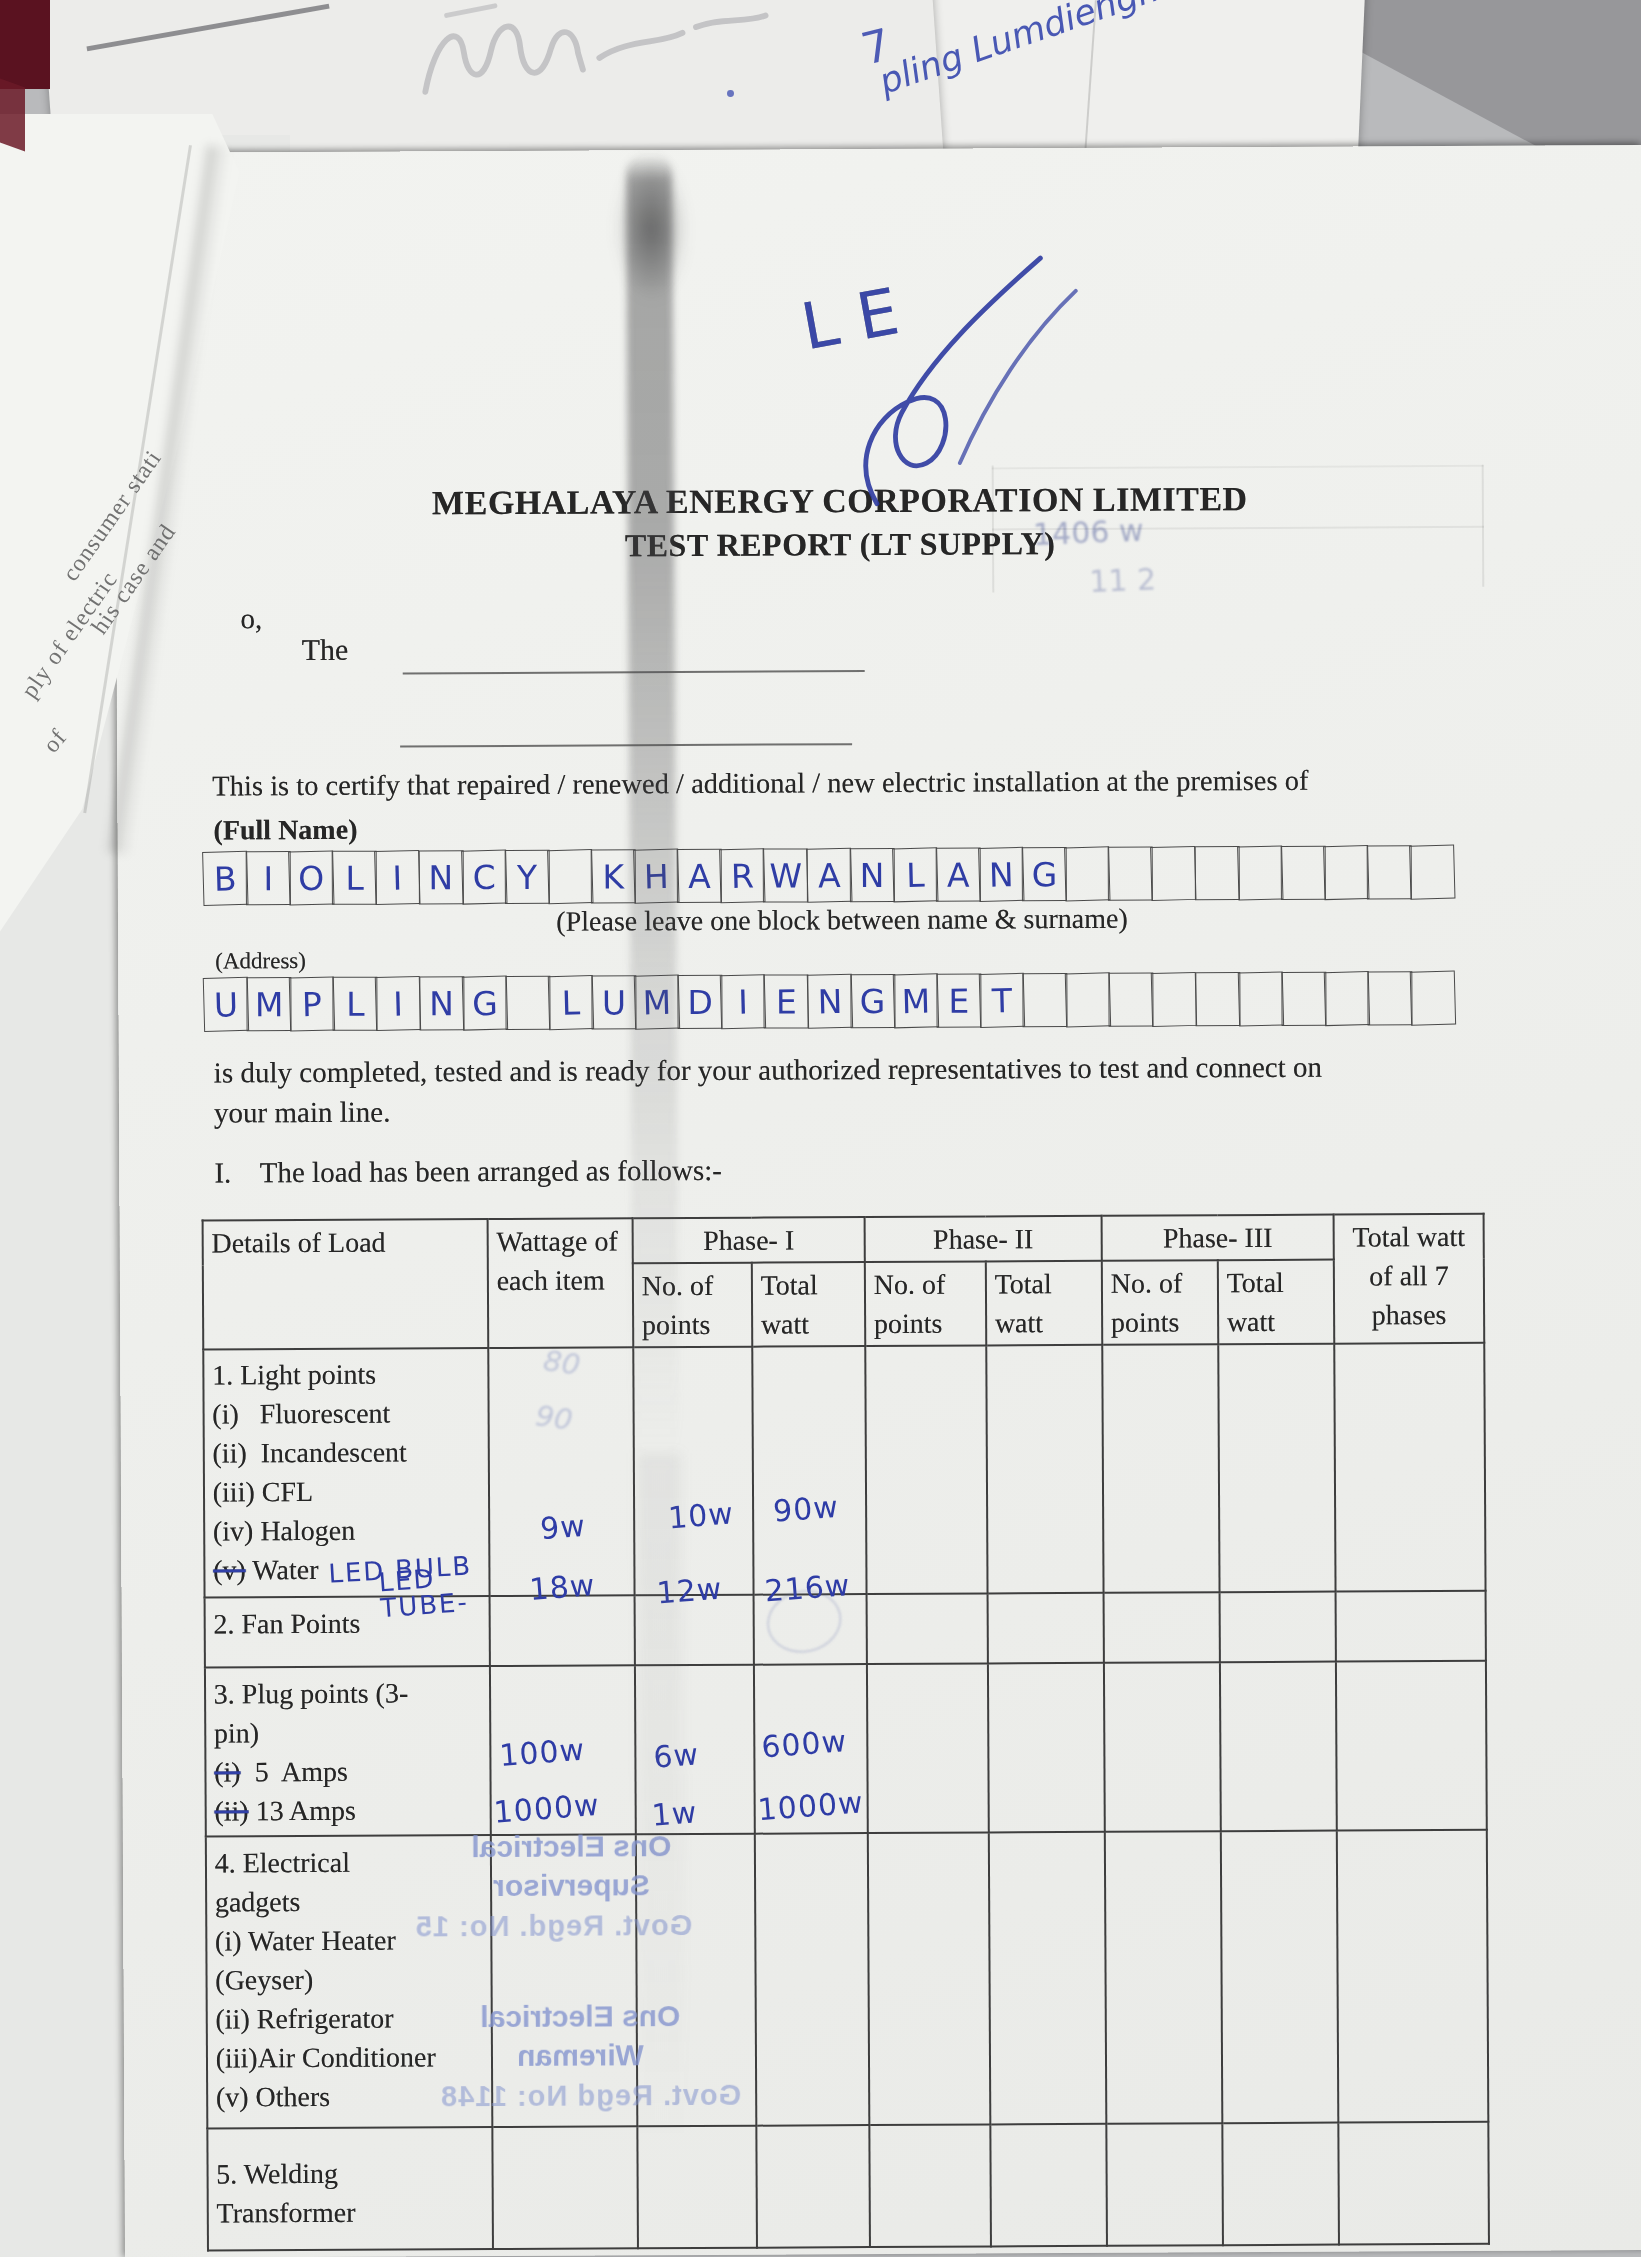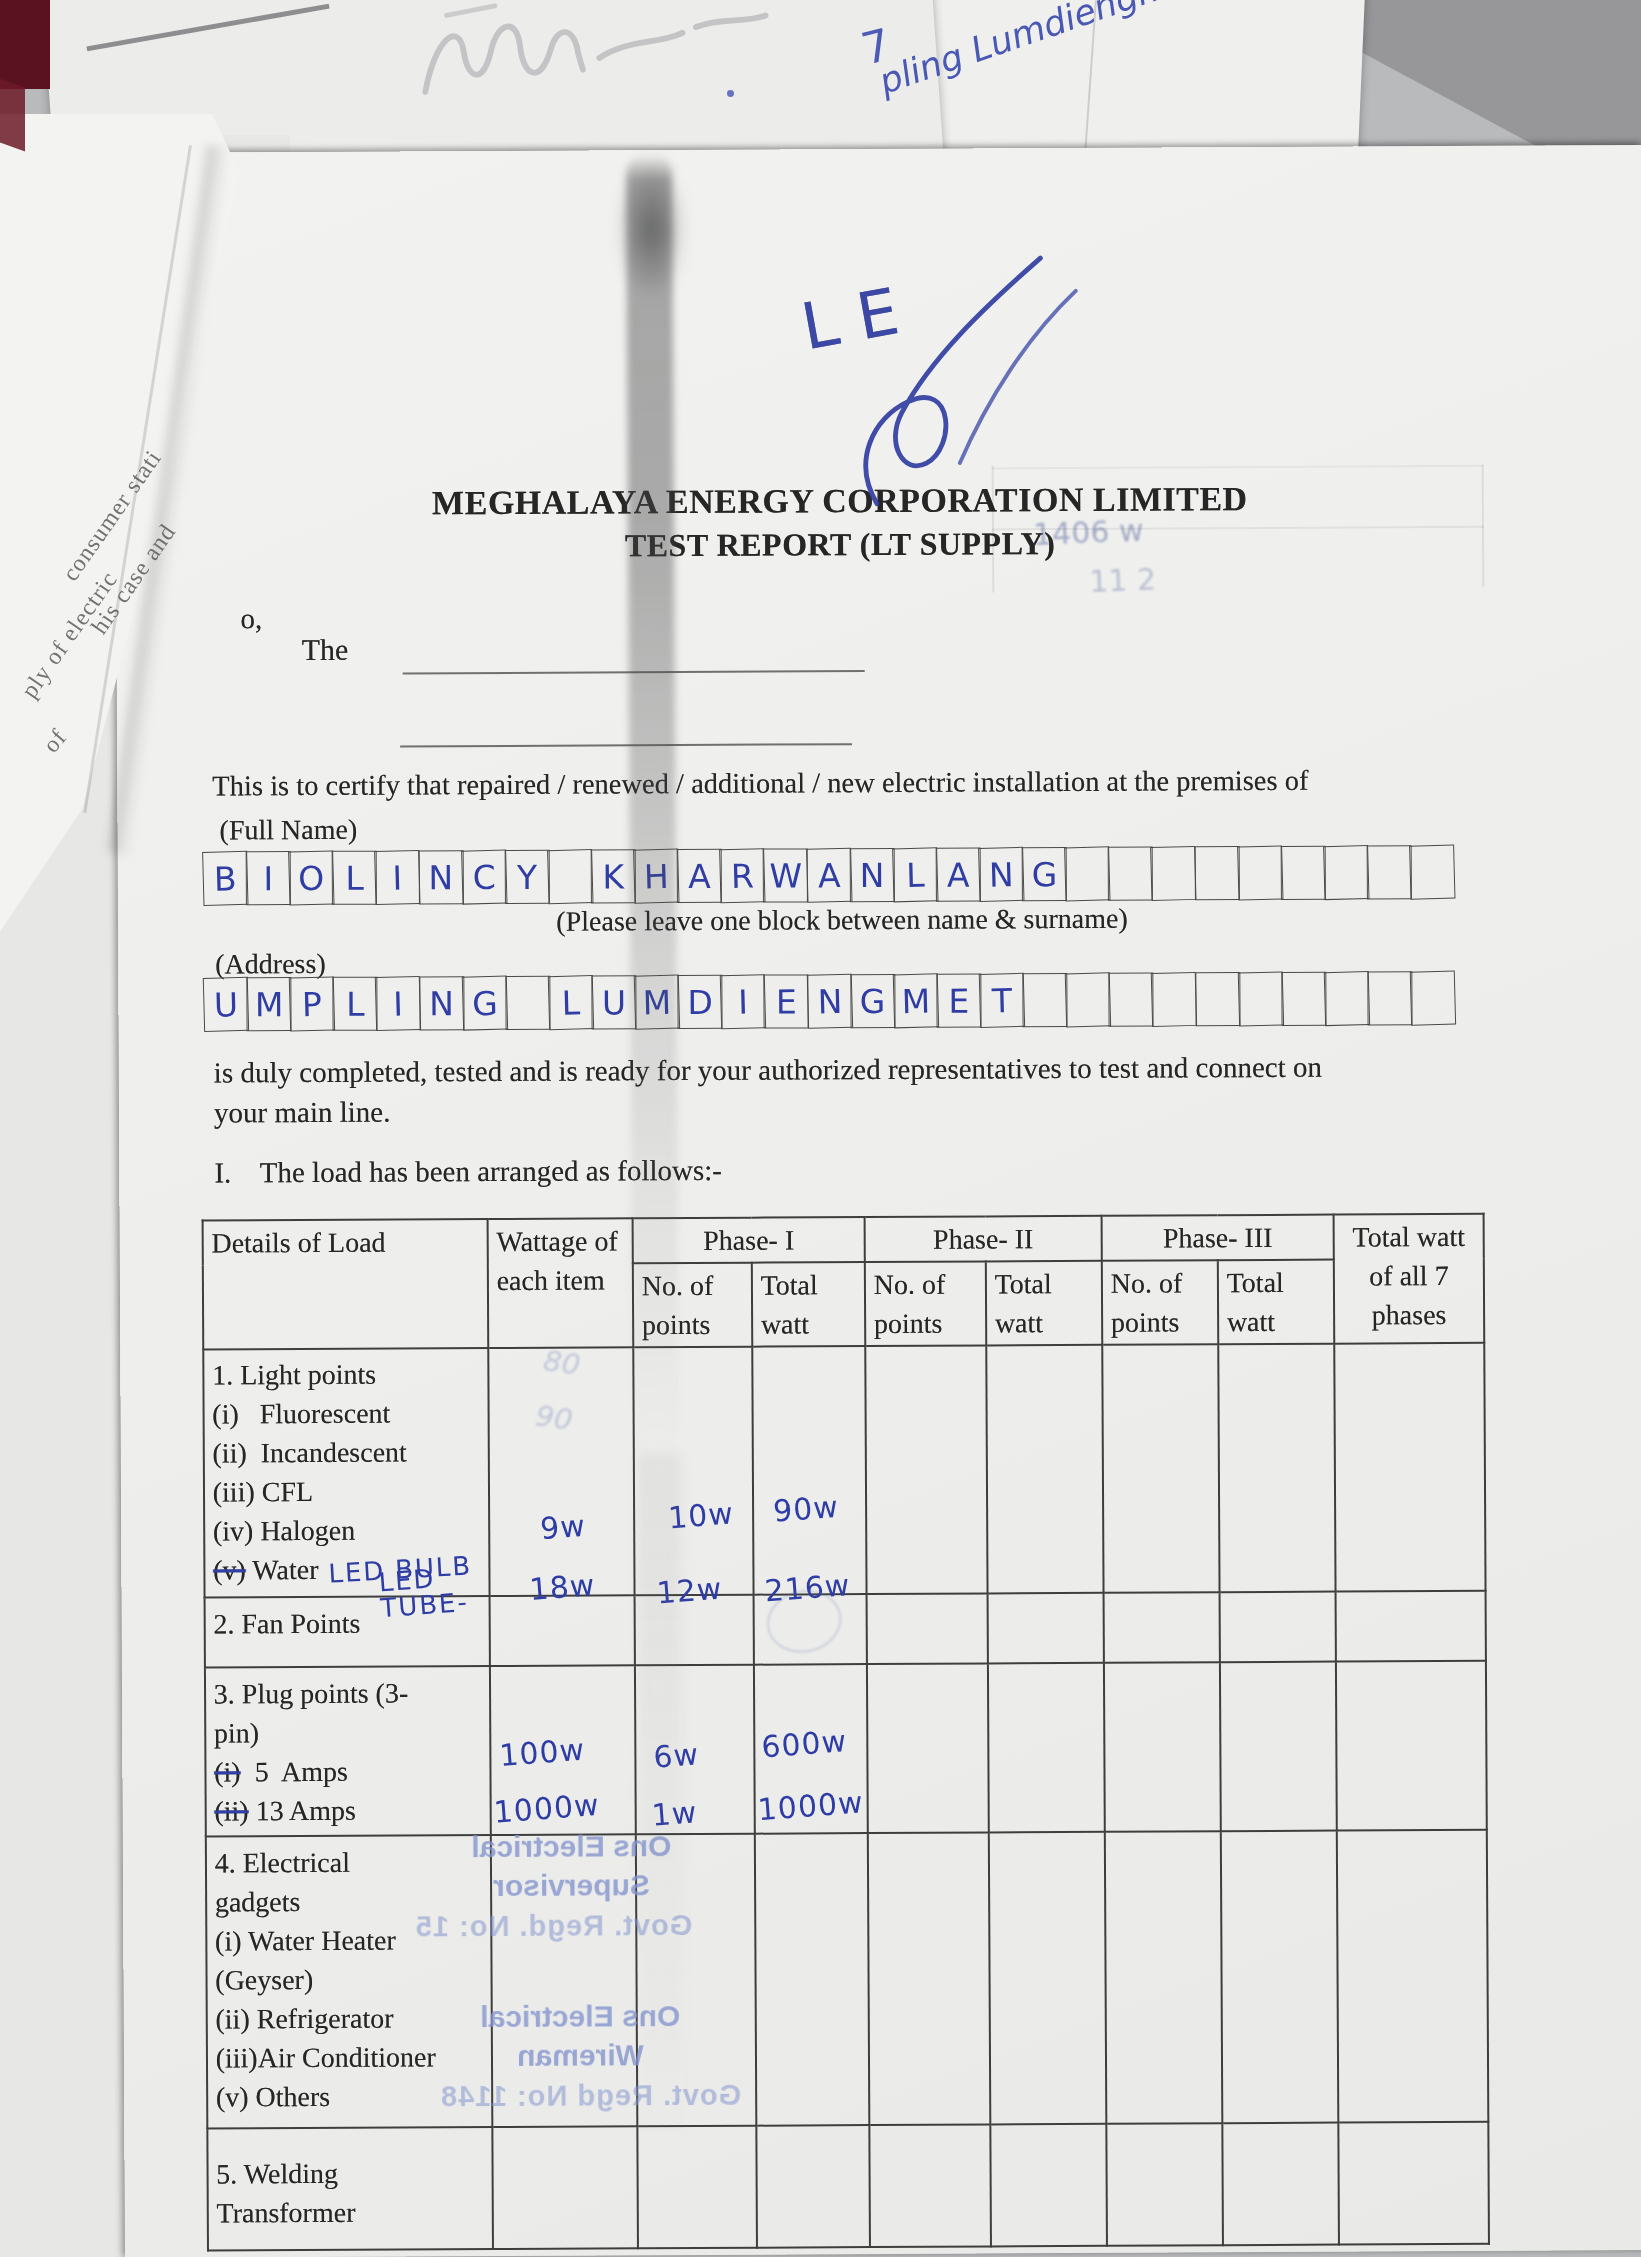--- a/index.html
+++ b/index.html
@@ -41,23 +41,23 @@
     transform:rotate(-10deg);opacity:.92;}
   .sig-flourish{left:714px;top:106px;transform:rotate(-10deg);}
 
   .frag-o{left:124px;top:450px;font-size:29px;}
   .the-label{left:185px;top:481px;font-size:30px;}
   .uline{border-bottom:2.4px solid rgba(62,62,62,.72);height:0;}
   .uline1{left:286px;top:521px;width:462px;}
   .uline2{left:283px;top:594px;width:452px;}
 
   .certify{left:95px;top:618px;width:1371px;font-size:28.5px;white-space:nowrap;}
-  .fullname-label{left:102px;top:662px;font-size:28px;}
+  .fullname-label{left:96px;top:662px;font-size:28px;font-weight:bold;}
   .name-note{left:0;top:755px;width:1448px;text-align:center;font-size:28px;}
-  .addr-label{left:97px;top:796px;font-size:28px;}
+  .addr-label{left:97px;top:796px;font-size:23px;}
 
   .boxrow{display:flex;left:85px;}
   .boxrow.nm{top:699px;}
   .boxrow.ad{top:825px;}
   .boxrow .cell{box-sizing:border-box;width:45px;height:54px;margin-left:-1.9px;border:1.9px solid #4a4a4a;
     display:flex;align-items:center;justify-content:center;
     font-family:"DejaVu Sans",sans-serif;font-size:33px;color:#2f3da5;text-shadow:none;}
   .boxrow .cell:first-child{margin-left:0;}
   .boxrow .cell:nth-child(odd){transform:rotate(-1.2deg);}
 

